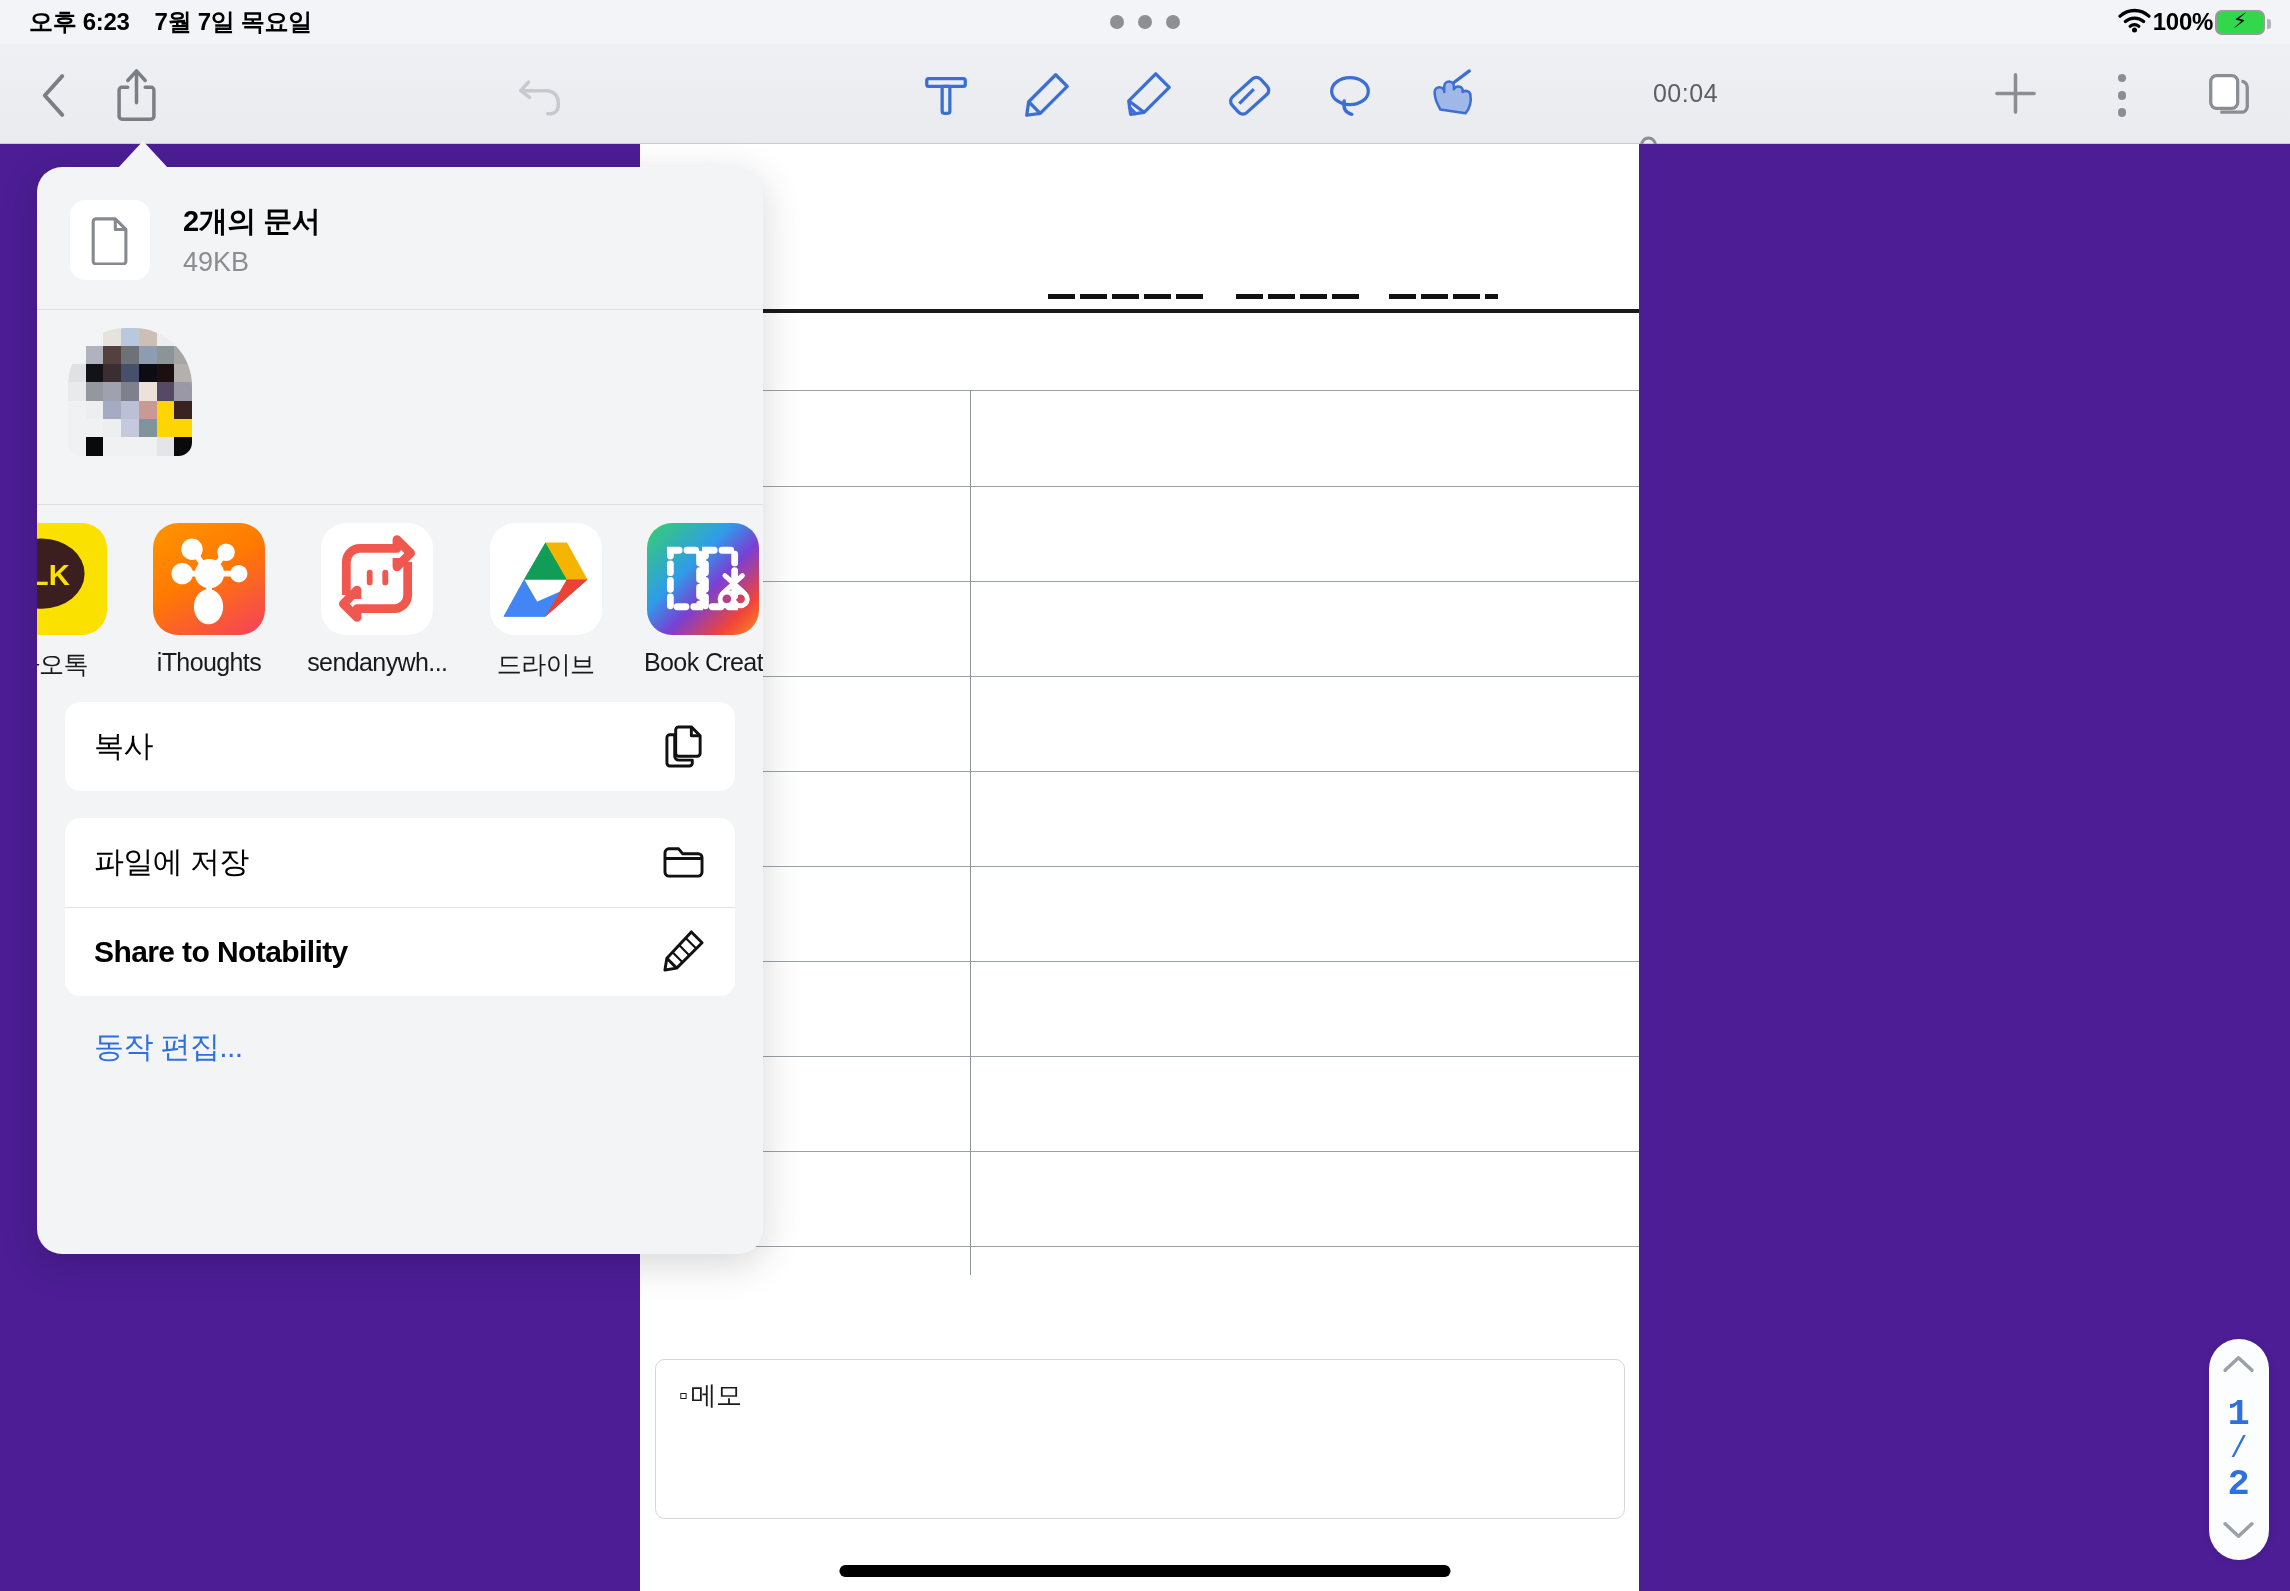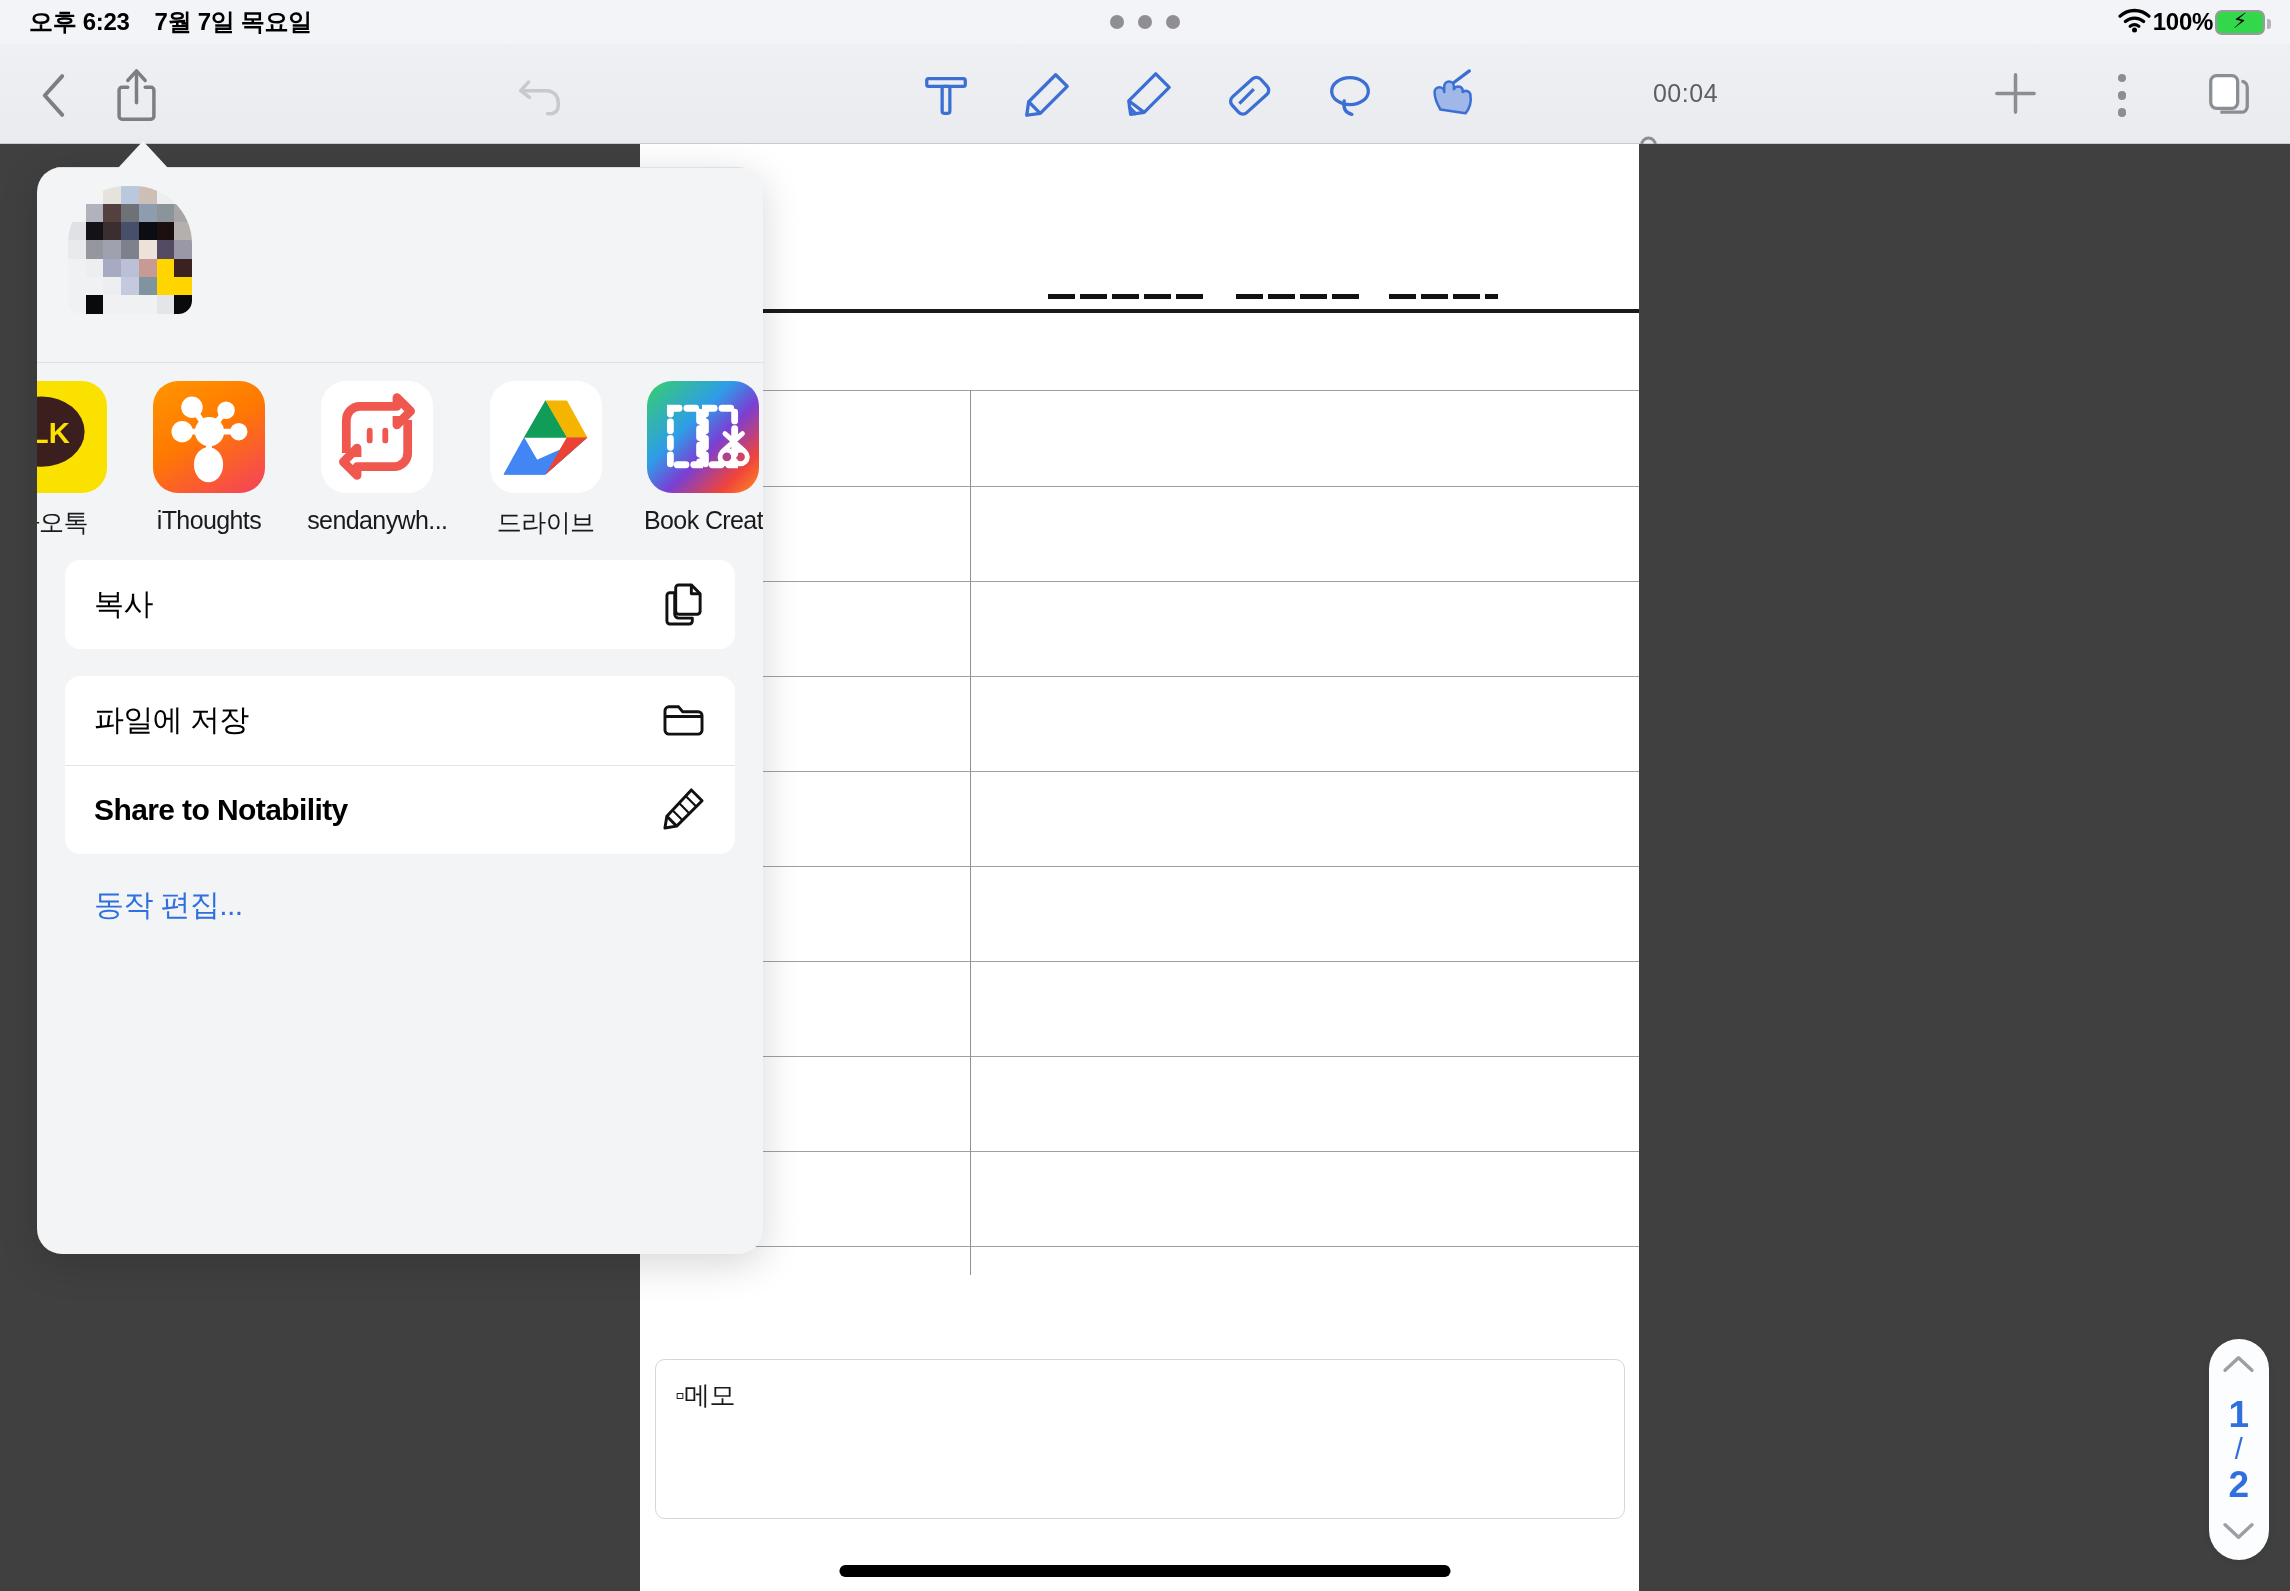--- a/index.html
+++ b/index.html
@@ -79,21 +79,22 @@
   .rec-row { display: flex; align-items: center; gap: 41px; margin-top: 1.9px; }
 
   .tb-right { position: absolute; right: 31px; top: 21.3px; display: flex; align-items: center; gap: 47px; }
   .tb-right .tb-icon { width: 60px; height: 60px; display: flex; align-items: center; justify-content: center; cursor: pointer; }
   .kebab { display: flex; flex-direction: column; gap: 8.7px; align-items: center; }
   .kebab i { width: 8.7px; height: 8.7px; border-radius: 50%; background: #8a8d92; display: block; }
 
   
   .canvas-wrap {
     position: absolute; top: 144px; left: 0; width: 2290px; height: 1448px;
-    background: #404040;
+    background: #4c1d95;
+    font-family: Liberation Mono, monospace;
   }
   .page {
     position: absolute; left: 640px; top: 0; width: 999px; height: 1347px;
     background: #fff;
   }
   .page-inner { position: relative; width: 100%; height: 100%; overflow: hidden; }
 
   .fill-line {
     position: absolute; height: 4.9px;
     background: repeating-linear-gradient(90deg,#111 0 27px, #fff 27px 32px);
@@ -393,20 +394,32 @@
         <svg width="35" height="23" viewBox="0 0 36 24">
           <path d="M4 6 L18 19 L32 6" stroke="#9aa0a6" stroke-width="3.6" fill="none" stroke-linecap="round" stroke-linejoin="round"></path>
         </svg>
       </span>
     </div>
   </div>
 
   <div class="popover-arrow"></div>
   <div class="popover">
 
+    <div class="ps-header">
+      <span class="ps-doc-icon">
+        <svg width="43" height="50" viewBox="0 0 44 52">
+          <path d="M7 4 h20 l11 11 v33 a3 3 0 0 1-3 3 H7 a3 3 0 0 1-3-3 V7 a3 3 0 0 1 3-3 z" stroke="#86898e" stroke-width="3.2" fill="none" stroke-linejoin="round"></path>
+          <path d="M27 4 v11 h11" stroke="#86898e" stroke-width="3.2" fill="none" stroke-linejoin="round"></path>
+        </svg>
+      </span>
+      <span>
+        <div class="ps-title">2개의 문서</div>
+        <div class="ps-sub">49KB</div>
+      </span>
+    </div>
 
     <div class="ps-sep"></div>
 
     <div class="ps-preview">
       <span class="thumb">
         <span class="thumb-grid">
           <span style="background:#f2f4f6"></span>
             <span style="background:#f2f4f6"></span>
             <span style="background:#e6e2dc"></span>
             <span style="background:#b9c8dc"></span>

